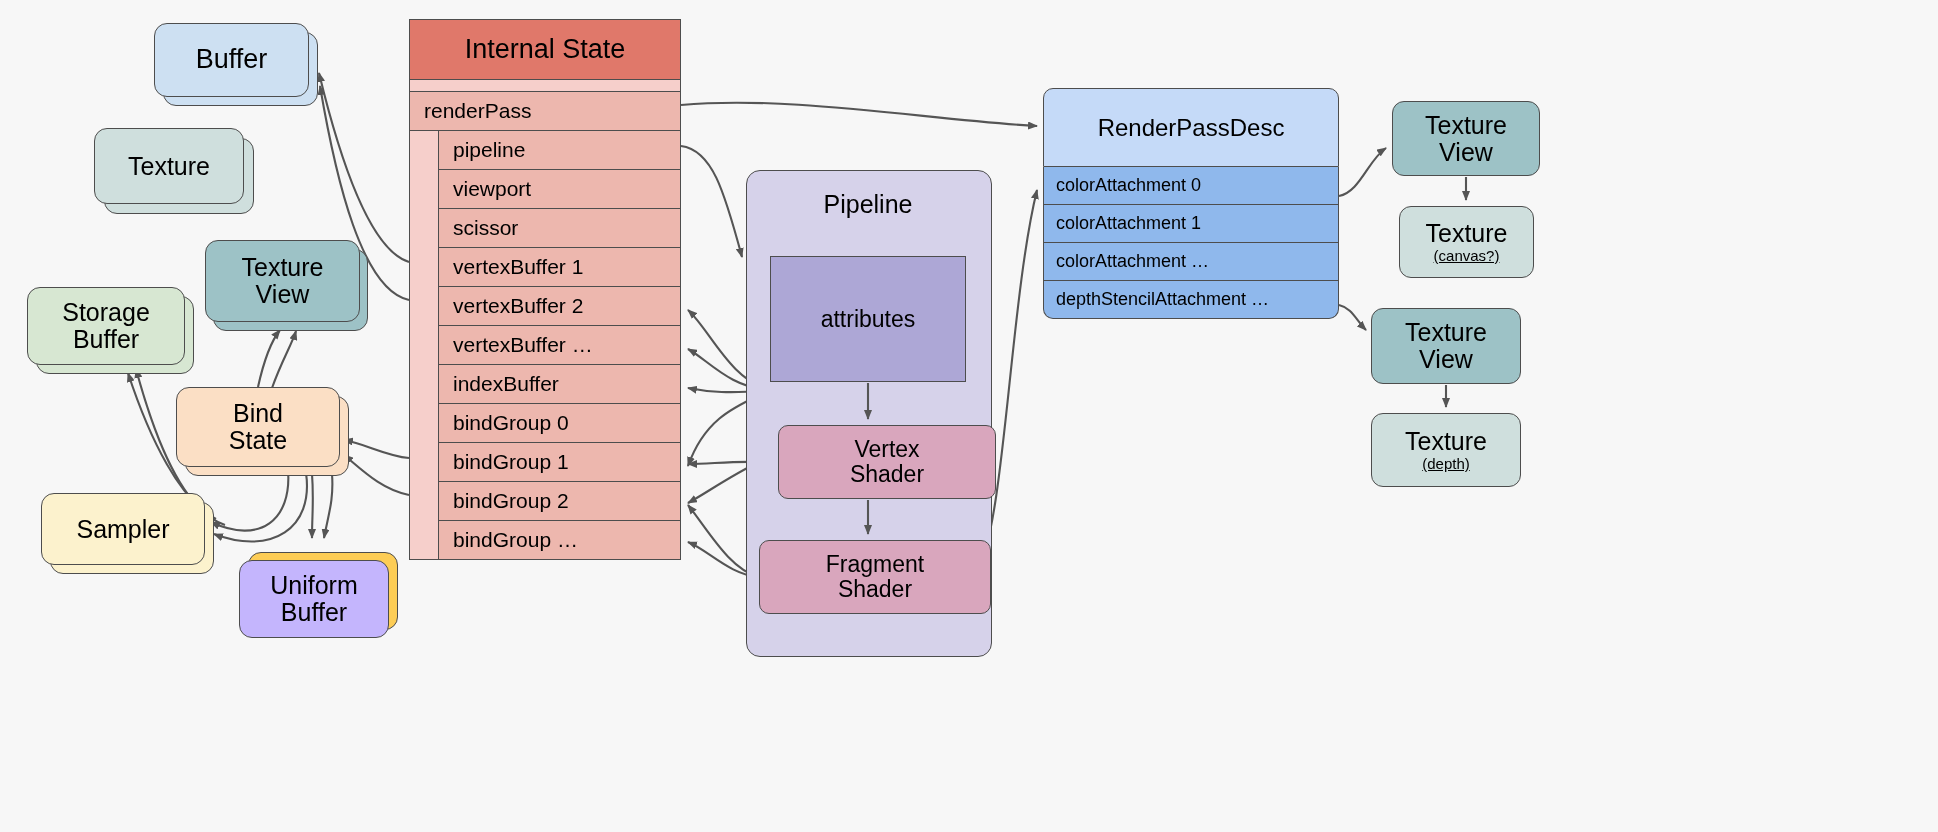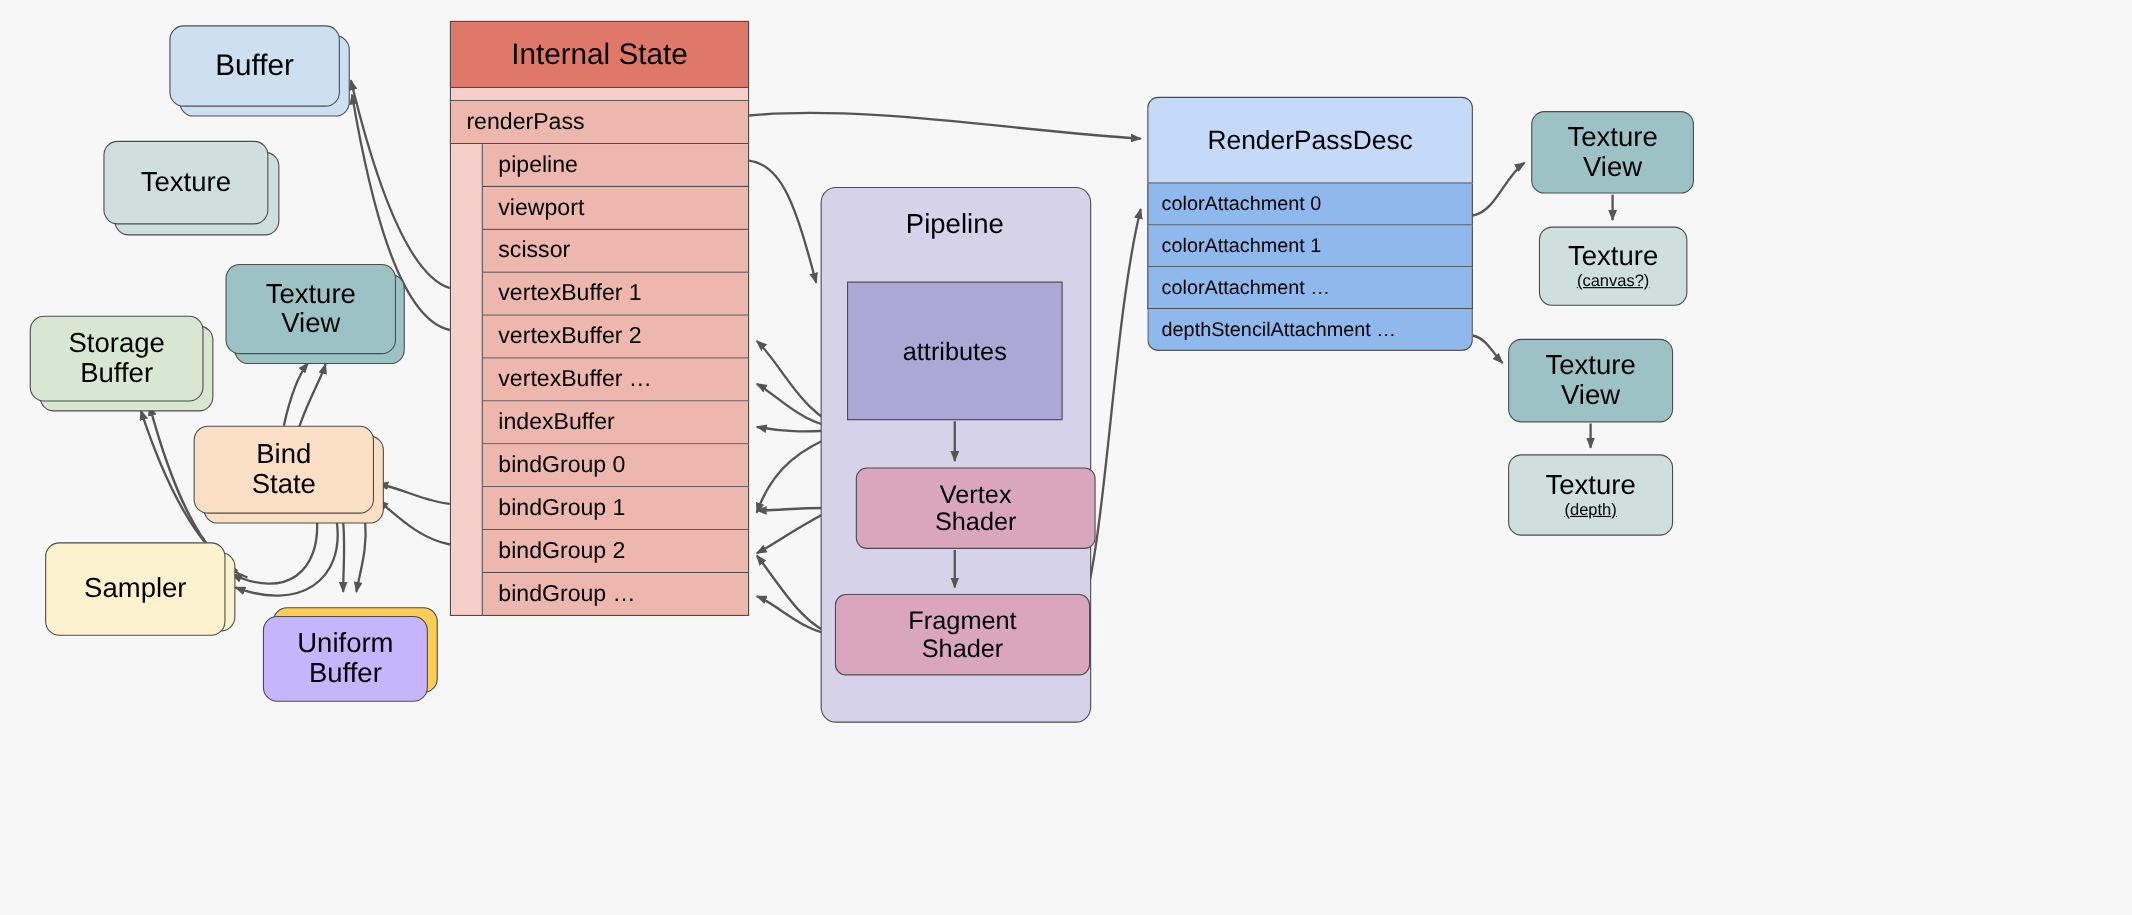--- a/index.html
+++ b/index.html
@@ -51,21 +51,21 @@
   #buffer{left:154px;top:23px;width:155px;height:74px;background:#cde0f2;font-size:27px;}
   #buffer-s{left:163px;top:32px;width:155px;height:74px;background:#cde0f2;}
   #texture-left{left:94px;top:128px;width:150px;height:76px;background:#cfdfdd;font-size:25px;}
   #texture-left-s{left:104px;top:138px;width:150px;height:76px;background:#cfdfdd;}
   #texview-left{left:205px;top:240px;width:155px;height:82px;background:#9dc2c6;font-size:25px;}
   #texview-left-s{left:213px;top:249px;width:155px;height:82px;background:#9dc2c6;}
   #storage-buffer{left:27px;top:287px;width:158px;height:78px;background:#d7e7d2;font-size:25px;}
   #storage-buffer-s{left:36px;top:296px;width:158px;height:78px;background:#d7e7d2;}
   #bind-group{left:176px;top:387px;width:164px;height:80px;background:#fbdfc5;font-size:25px;}
   #bind-group-s{left:185px;top:396px;width:164px;height:80px;background:#fbdfc5;}
-  #sampler{left:41px;top:493px;width:164px;height:85px;background:#fcf2cd;font-size:25px;}
+  #sampler{left:41px;top:493px;width:164px;height:72px;background:#fcf2cd;font-size:25px;}
   #sampler-s{left:50px;top:502px;width:164px;height:72px;background:#fcf2cd;}
   #uniform-buffer{left:239px;top:543px;width:150px;height:78px;background:#c4b5fd;font-size:25px;margin-top:17px;}
   #uniform-buffer-s{left:248px;top:552px;width:150px;height:78px;background:#fdcd56;}
 
   
   #texview-canvas{left:1392px;top:101px;width:148px;height:75px;background:#9dc2c6;font-size:25px;border-radius:12px;}
   #texture-canvas{left:1399px;top:206px;width:135px;height:72px;background:#cfdfdd;font-size:25px;border-radius:12px;flex-direction:column;}
   #texview-depth{left:1371px;top:308px;width:150px;height:76px;background:#9dc2c6;font-size:25px;border-radius:12px;}
   #texture-depth{left:1371px;top:413px;width:150px;height:74px;background:#cfdfdd;font-size:25px;border-radius:12px;flex-direction:column;}
   .sublabel{font-size:15px;margin-top:1px;text-decoration:underline;}

